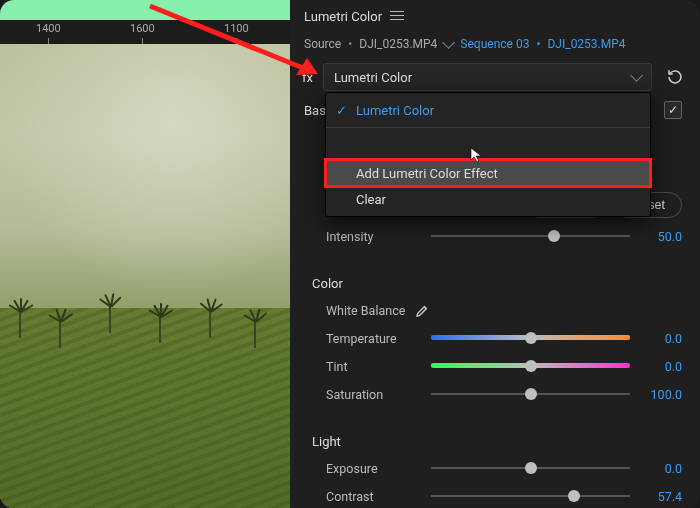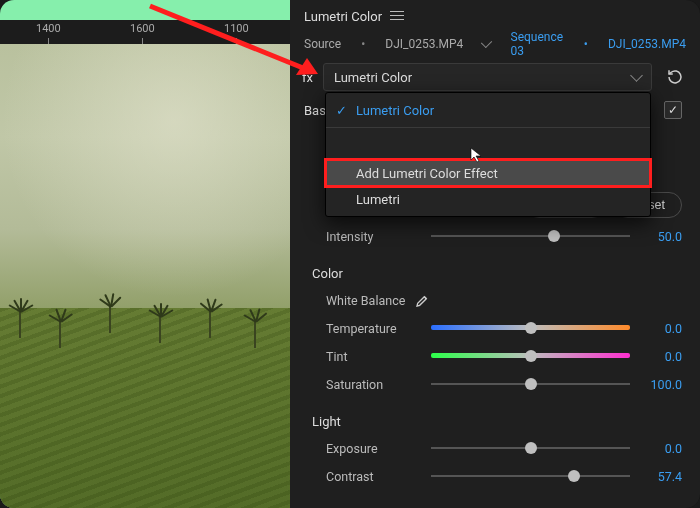--- a/index.html
+++ b/index.html
@@ -18,21 +18,21 @@
   .palm .fronds span{position:absolute;left:50%;bottom:0;width:2px;height:14px;background:#2f3a1a;transform-origin:bottom center;border-radius:1px;}
   .grass{position:absolute;left:0;bottom:0;width:100%;height:200px;background:
     repeating-linear-gradient(160deg,rgba(70,90,30,0.5) 0 4px,rgba(90,110,45,0.4) 4px 9px),
     linear-gradient(to bottom,#6d8537,#4f6a24);}
   
   .panel{position:absolute;left:290px;top:0;width:410px;height:508px;background:#1f1f1f;}
   .panel-header{display:flex;align-items:center;gap:8px;height:32px;padding:0 14px;font-size:13px;color:#ddd;}
   .ham{display:inline-block;width:14px;height:10px;position:relative;}
   .ham:before,.ham:after,.ham span{content:"";position:absolute;left:0;width:100%;height:1px;background:#bbb;}
   .ham:before{top:0;} .ham span{top:4px;} .ham:after{top:8px;}
-  .source-row{display:flex;align-items:center;gap:20px;height:24px;padding:0 14px;font-size:12px;color:#aaa;}
+  .source-row{display:flex;align-items:center;gap:7px;height:24px;padding:0 14px;font-size:12px;color:#aaa;}
   .source-row .link{color:#3a9df0;}
   .chev{display:inline-block;width:8px;height:8px;border-right:1px solid #888;border-bottom:1px solid #888;transform:rotate(45deg);margin-top:-3px;}
   .bullet{color:#888;}
   .select-row{position:absolute;left:0;top:62px;width:100%;height:30px;display:flex;align-items:center;padding:0 12px;box-sizing:border-box;gap:10px;}
   .fx{font-size:13px;color:#ddd;}
   .select-box{flex:1;height:26px;border:1px solid #3a3a3a;border-radius:3px;background:#262626;display:flex;align-items:center;padding:0 10px;color:#ddd;position:relative;}
   .select-box .chev{position:absolute;right:10px;}
   .undo{width:26px;height:26px;display:flex;align-items:center;justify-content:center;}
   .undo svg{width:18px;height:18px;}
   
@@ -58,21 +58,21 @@
   .slider{flex:1;height:18px;position:relative;}
   .track{position:absolute;left:0;right:0;top:8px;height:2px;background:#555;}
   .thumb{position:absolute;top:3px;width:12px;height:12px;border-radius:50%;background:#bfbfbf;transform:translateX(-50%);}
   .grad{position:absolute;left:0;right:0;top:6px;height:5px;border-radius:2px;}
   .temp-grad{background:linear-gradient(to right,#2b6fff,#bdbdbd,#ff8a2a);}
   .tint-grad{background:linear-gradient(to right,#2cff4a,#bdbdbd,#ff2fd0);}
   .btn{height:26px;padding:0 16px;border:1px solid #4a4a4a;border-radius:14px;background:transparent;color:#ddd;display:inline-flex;align-items:center;gap:6px;font-size:12.5px;}
   .btn .wand{width:14px;height:14px;}
   .btn-row{display:flex;gap:10px;justify-content:flex-end;margin-top:6px;margin-bottom:4px;}
   .eyedrop{width:16px;height:16px;}
-  .subhead{display:flex;align-items:center;gap:8px;height:26px;color:#ddd;margin-top:10px;}
+  .subhead{display:flex;align-items:center;gap:8px;height:26px;color:#ddd;margin-top:20px;}
   .subhead .chev-r{transform:rotate(45deg);}
   .indent{padding-left:22px;}
 </style>
 </head>
 <body>
 
 <div class="root">
 
   <div class="preview">
     <div class="ruler">
@@ -268,21 +268,21 @@
 
   <div class="menu">
     <div class="menu-item selected">
         <span>Lumetri Color</span>
       </div>
     <div class="menu-sep"></div>
     <div class="menu-item hover redbox">
         <span>Add Lumetri Color Effect</span>
       </div>
     <div class="menu-item">
-        <span>Lumetri</span>
+        <span>Clear</span>
       </div>
   </div>
 
   <div class="cursor-arrow">
     <svg viewBox="0 0 16 16">
         <path d="M1 1 L1 13 L4 10 L7 15 L9 14 L6 9 L11 9 Z" fill="#fff" stroke="#000" stroke-width="0.6"></path>
       </svg>
   </div>
 
   <div class="red-arrow">

